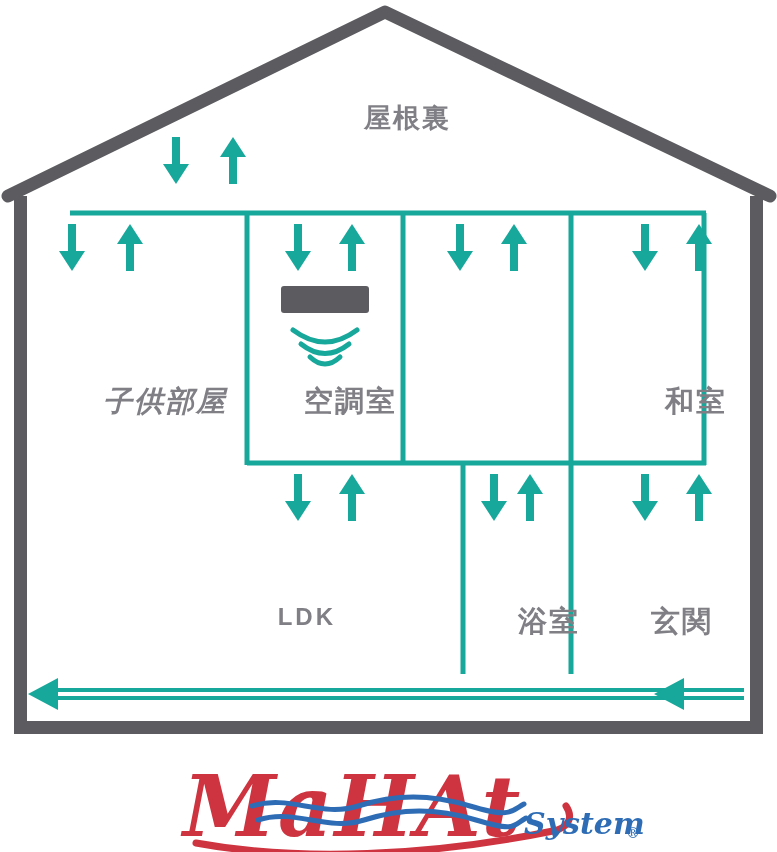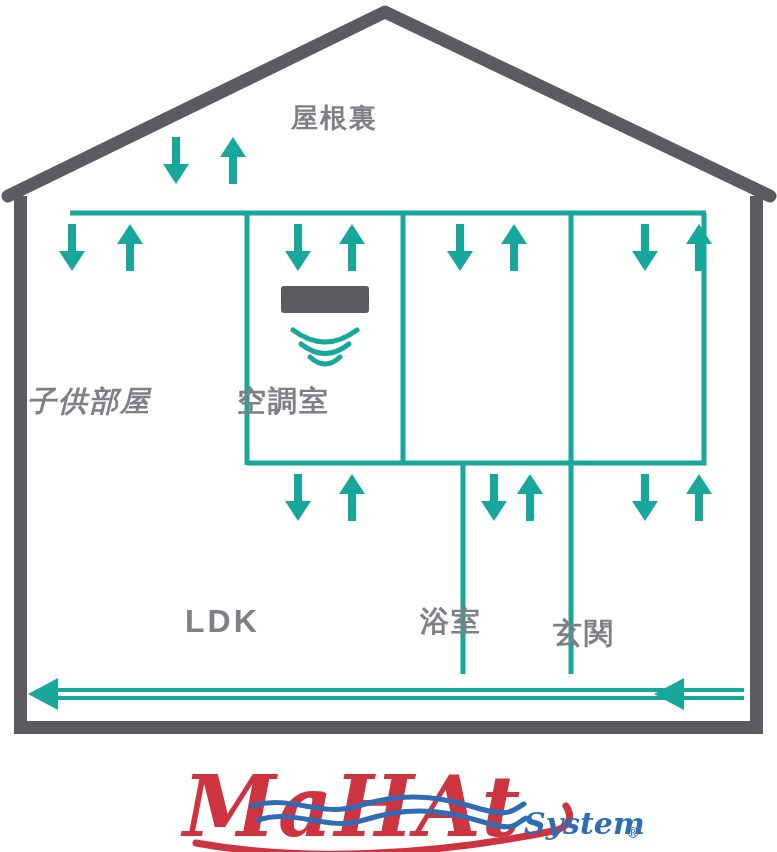--- a/index.html
+++ b/index.html
@@ -1,31 +1,31 @@
 <!DOCTYPE html>
 <html><head>
 <meta charset="utf-8">
 <style>
   * { margin:0; padding:0; box-sizing:border-box; }
   html,body { background:#ffffff; font-family:"Liberation Sans", sans-serif; }
   .stage { position:relative; width:777px; height:852px; background:#ffffff; overflow:hidden; margin:0 auto; }
   .stage svg { position:absolute; left:0; top:0; }
   .room-label {
     position:absolute; color:#7f7f85; font-weight:bold; font-size:29px;
-    text-align:left; letter-spacing:2px; line-height:1.1;
+    text-align:right; letter-spacing:2px; line-height:1.1;
     font-family:"Liberation Sans", sans-serif;
   }
   .lbl-attic    { left:291px; top:104px; width:160px; font-size:27px; }
   .lbl-kids     { left:27px;  top:386px; width:200px;font-style:italic; }
   .lbl-ac       { left:237px; top:386px; width:160px; }
   .lbl-bed      { left:407px; top:386px; width:160px; }
   .lbl-washitsu { left:567px; top:386px; width:160px; }
-  .lbl-ldk      { left:185px; top:604px; width:160px; font-size:32px; letter-spacing:3px; }
+  .lbl-ldk      { left:176px; top:604px; width:160px; font-size:24px; letter-spacing:3px; }
   .lbl-bath     { left:420px; top:606px; width:160px; }
-  .lbl-entrance { left:553px; top:606px; width:160px;margin-top:12px; }
+  .lbl-entrance { left:553px; top:606px; width:160px; }
 </style>
 </head>
 <body>
 
 <div class="stage">
 
   <svg width="777" height="852" viewBox="0 0 777 852">
     <defs>
       <g id="arrDown">
         <rect x="-4" y="0" width="8" height="29"></rect>
@@ -95,17 +95,18 @@
       <path d="M 252 806 C 290 794 320 818 358 806 S 430 794 470 806 S 510 812 524 804" stroke="#2e6db5" stroke-width="5" fill="none" stroke-linecap="round"></path>
       <path d="M 258 820 C 296 808 326 832 364 820 S 436 808 476 820 S 512 826 526 818" stroke="#2e6db5" stroke-width="5" fill="none" stroke-linecap="round"></path>
       <text x="524" y="834" font-family="DejaVu Serif, serif" font-style="italic" font-weight="bold" font-size="30" fill="#2e6db5">System</text>
       <text x="626" y="838" font-family="DejaVu Serif, serif" font-size="14" fill="#2e6db5">®</text>
     </g>
   </svg>
 
   <div class="room-label lbl-attic">屋根裏</div>
   <div class="room-label lbl-kids">子供部屋</div>
   <div class="room-label lbl-ac">空調室</div>
+  <div class="room-label lbl-washitsu">和室</div>
   <div class="room-label lbl-ldk">LDK</div>
   <div class="room-label lbl-bath">浴室</div>
   <div class="room-label lbl-entrance">玄関</div>
 
 </div>
 
 </body></html>

